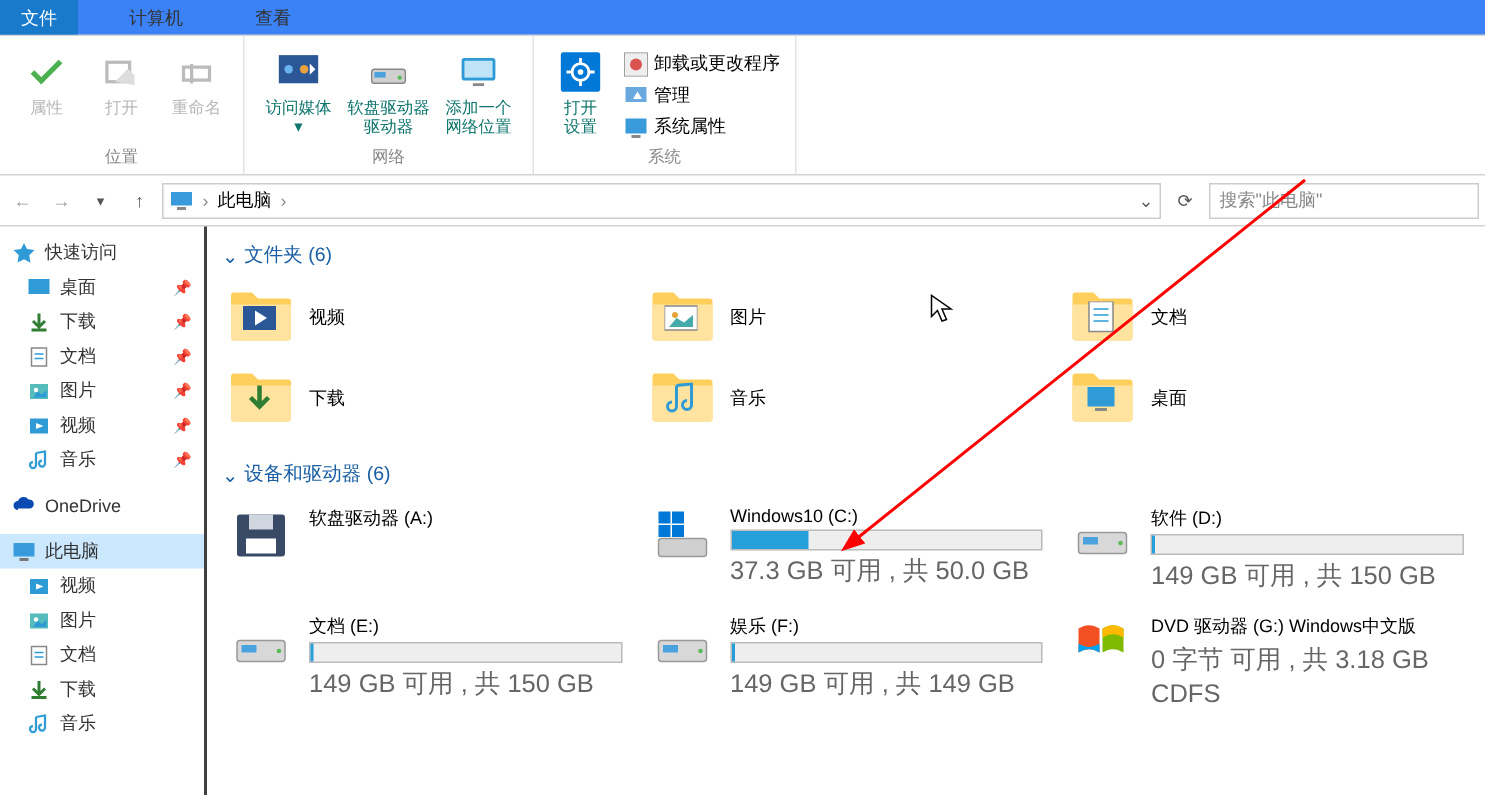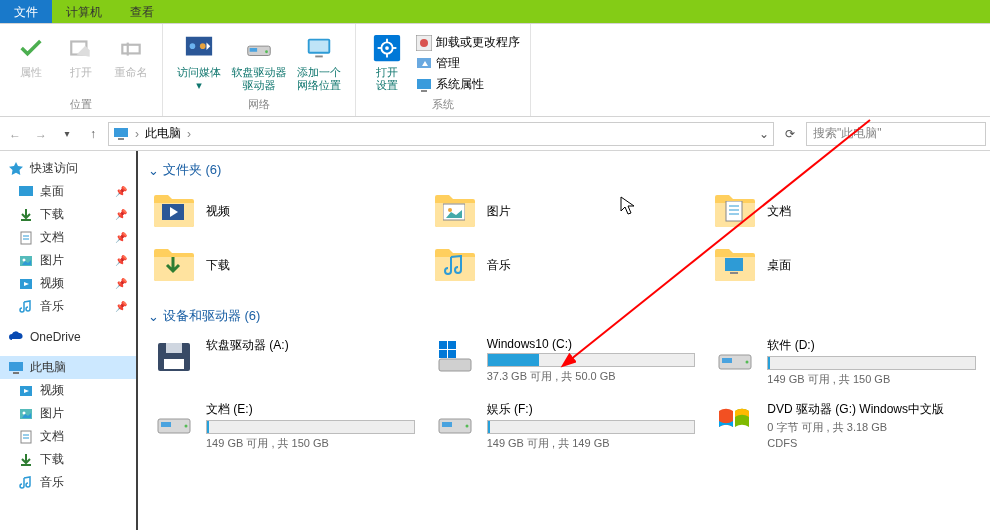--- a/index.html
+++ b/index.html
@@ -1,19 +1,19 @@
 <!DOCTYPE html>
 <html><head>
 <meta charset="utf-8">
 <style>
 * { margin: 0; padding: 0; box-sizing: border-box; font-family: "Microsoft YaHei", "Segoe UI", sans-serif; }
 body { width: 990px; height: 530px; background: #fff; font-size: 12px; overflow: hidden; position: relative; }
 
 
-.tabs { display: flex; background: #84cc16; border-bottom: 1px solid #d4d4d4; height: 24px; }
+.tabs { display: flex; background: #3b82f6; border-bottom: 1px solid #d4d4d4; height: 24px; gap: 20px; }
 .tab { padding: 4px 14px; color: #333; cursor: pointer; }
 .tab.active { background: #1979ca; color: #fff; }
 
 
 .ribbon { display: flex; background: #fff; border-bottom: 1px solid #d4d4d4; height: 93px; }
 .group { display: flex; flex-direction: column; align-items: center; border-right: 1px solid #e3e3e3; padding: 4px 6px 2px; }
 .group-items { display: flex; flex: 1; align-items: flex-start; }
 .group-label { font-size: 11px; color: #888; padding: 2px 0; }
 .rbtn { display: flex; flex-direction: column; align-items: center; width: 50px; padding-top: 4px; cursor: pointer; color: #0f766e; }
 .rbtn.small { width: 60px; }
@@ -45,21 +45,21 @@
 .grid { display: grid; grid-template-columns: repeat(3, 1fr); gap: 6px 10px; margin-bottom: 14px; }
 .folder-item { display: flex; align-items: center; gap: 10px; padding: 4px; cursor: pointer; }
 .folder-icon { width: 44px; height: 40px; position: relative; }
 .folder-icon .fback { position: absolute; inset: 0; }
 .folder-icon .foverlay { position: absolute; left: 10px; top: 10px; width: 22px; height: 22px; display: flex; align-items: center; justify-content: center; }
 .drive-item { display: flex; gap: 10px; padding: 4px; cursor: pointer; }
 .drive-icon { width: 44px; height: 40px; display: flex; align-items: center; justify-content: center; }
 .drive-info { flex: 1; display: flex; flex-direction: column; gap: 2px; }
 .drive-bar { height: 14px; border: 1px solid #bcbcbc; background: #eee; position: relative; }
 .drive-bar .fill { position: absolute; left: 0; top: 0; bottom: 0; background: #26a0da; }
-.drive-sub { font-size: 11px; color: #666; }
+.drive-sub { font-size: 17px; color: #666; }
 
 
 .arrow { position: absolute; pointer-events: none; }
 
 
 .cursor { position: absolute; left: 620px; top: 196px; pointer-events: none; }
 
 
 svg { display: block; }
 </style>

